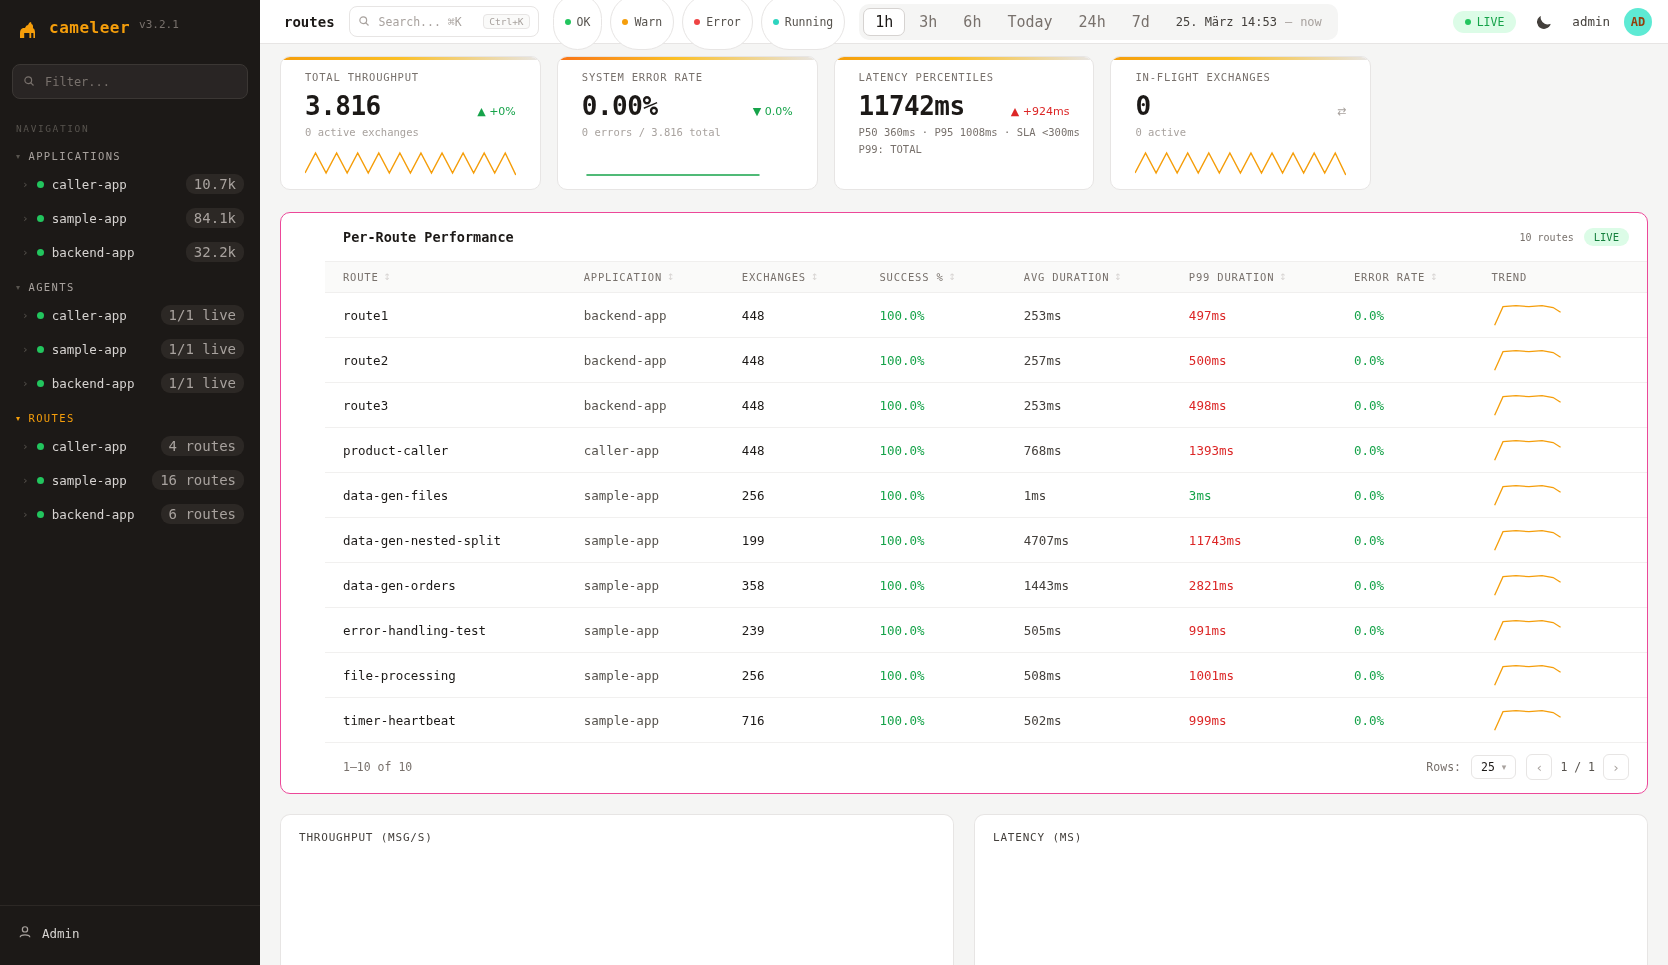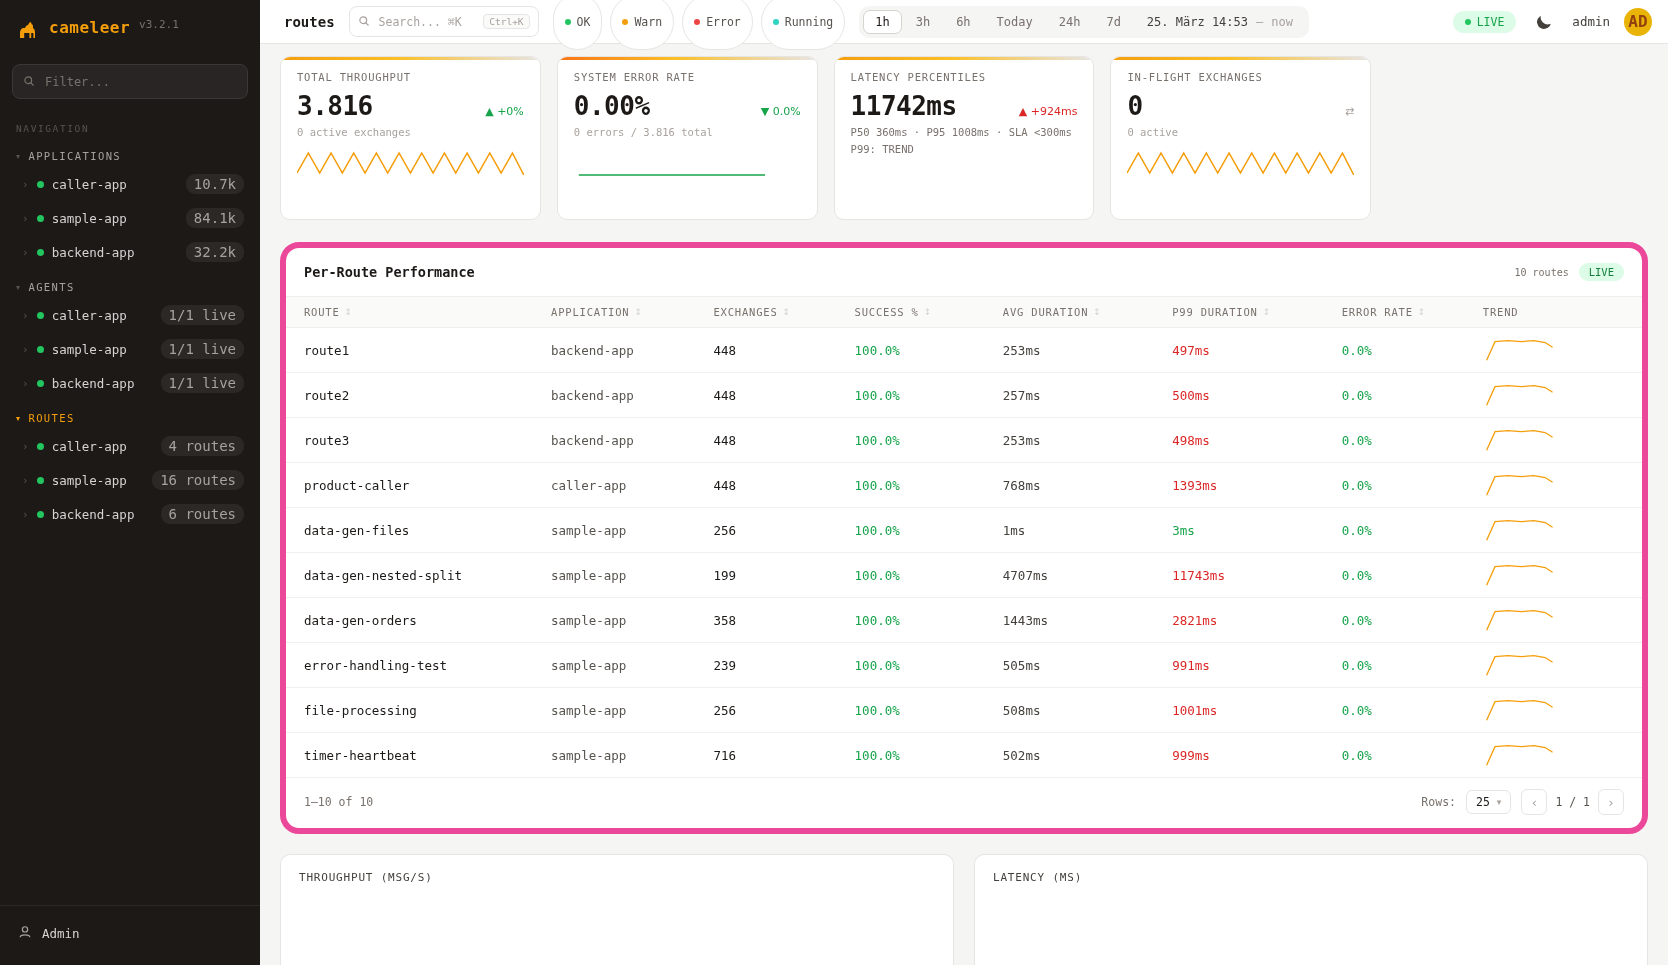--- a/index.html
+++ b/index.html
@@ -36,54 +36,54 @@
   .topbar { height:44px; min-height:44px; background:#ffffff; border-bottom:1px solid #e7e5e4; display:flex; align-items:center; gap:14px; padding:0 16px 0 24px; }
   .page-title { font-weight:bold; font-size:14px; color:#1c1917; }
   .searchbox { width:190px; border:1px solid #e7e5e4; border-radius:8px; padding:5px 8px; display:flex; align-items:center; gap:7px; background:#fff; }
   .searchbox input { border:none; outline:none; width:100%; font-family:inherit; font-size:11.5px; color:#44403c; }
   .searchbox input::placeholder { color:#a8a29e; }
   .kbd { border:1px solid #e7e5e4; background:#fafaf9; border-radius:4px; padding:1px 5px; font-size:9.5px; color:#a8a29e; white-space:nowrap; }
   .chips { display:flex; gap:8px; }
   .chip { display:flex; align-items:center; gap:6px; border:1px solid #e7e5e4; border-radius:999px; padding:20px 11px; font-size:11.5px; color:#57534e; background:#fff; cursor:pointer; }
   .chip .dot { width:6px; height:6px; }
   .timegroup { background:#f5f5f4; border-radius:10px; padding:4px; display:flex; align-items:center; gap:2px; }
-  .time-btn { padding:4px 11px; font-size:12px; color:#78716c; border-radius:7px; border:1px solid transparent; background:transparent; font-family:inherit; cursor:pointer; }
+  .time-btn { padding:4px 11px; font-size:15px; color:#78716c; border-radius:7px; border:1px solid transparent; background:transparent; font-family:inherit; cursor:pointer; }
   .time-btn.active { background:#fff; color:#1c1917; border-color:#d6d3d1; }
   .daterange { padding:0 12px; font-size:12px; color:#44403c; display:flex; gap:8px; align-items:center; white-space:nowrap; }
   .daterange .muted { color:#a8a29e; }
   .topbar-right { margin-left:auto; display:flex; align-items:center; gap:14px; }
   .live-badge { display:flex; align-items:center; gap:6px; background:#dcfce7; color:#16a34a; border-radius:999px; padding:4px 12px; font-size:11.5px; cursor:pointer; }
   .live-badge .dot { width:6px; height:6px; background:#22c55e; }
   .moon-btn { width:28px; height:28px; border:none; background:transparent; cursor:pointer; position:relative; }
   .moon { display:block; width:14px; height:14px; border-radius:50%; box-shadow: inset 5px -3px 0 0 #44403c; margin:0 auto; transform:rotate(-20deg); }
   .admin-label { font-size:12.5px; color:#44403c; }
-  .avatar { width:28px; height:28px; border-radius:50%; background:#eab308; color:#92400e; font-size:16px; font-weight:bold; display:flex; align-items:center; justify-content:center; cursor:pointer; }
+  .avatar { width:28px; height:28px; border-radius:50%; background:#5eead4; color:#92400e; font-size:12px; font-weight:bold; display:flex; align-items:center; justify-content:center; cursor:pointer; }
   
   .content { flex:1; overflow:hidden; padding:12px 20px 0; display:flex; flex-direction:column; }
   .refresh-row { display:flex; justify-content:flex-end; align-items:center; gap:7px; padding:2px 4px 12px; font-size:11.5px; color:#78716c; }
   .refresh-row .dot { width:7px; height:7px; background:#22c55e; }
   .cards { display:grid; grid-template-columns:repeat(5,1fr); gap:16px; }
-  .card { background:#fff; border:1px solid #e7e5e4; border-radius:10px; padding:14px 16px 10px; position:relative; overflow:hidden; height:164px; }
+  .card { background:#fff; border:1px solid #e7e5e4; border-radius:10px; padding:14px 24px 10px; position:relative; overflow:hidden; height:134px; }
   .card-accent { position:absolute; top:0; left:0; right:0; height:3px; }
   .acc-orange { background:linear-gradient(90deg,#f59e0b,#fbbf24 45%,#e7e5e4); }
   .acc-warm { background:linear-gradient(90deg,#f97316,#fbbf24 45%,#e7e5e4); }
   .acc-teal { background:linear-gradient(90deg,#38bdf8,#2dd4bf 50%,#e7e5e4); }
   .card-title { font-size:10.5px; letter-spacing:0.8px; color:#78716c; }
   .vrow { display:flex; justify-content:space-between; align-items:baseline; margin-top:8px; }
   .card-value { font-size:26px; font-weight:bold; color:#1c1917; letter-spacing:-0.5px; }
   .delta { font-size:11px; font-family:"DejaVu Sans","DejaVu Sans Mono",sans-serif; }
   .delta[data-status="good"] { color:#16a34a; }
   .delta[data-status="bad"] { color:#dc2626; }
   .delta[data-status="neutral"] { color:#a8a29e; }
   .card-sub { font-size:10.5px; color:#a8a29e; margin-top:5px; white-space:nowrap; }
   .card-sub.dark { color:#78716c; }
   .spark { margin-top:8px; height:34px; }
   .spark svg { display:block; width:100%; height:34px; }
   
-  .panel { background:#fff; border:6px solid #ec4899; border-radius:19px; margin-top:22px; }
+  .panel { background:#fff; border:1px solid #ec4899; border-radius:10px; margin-top:22px;padding-left:44px; }
   .panel-header { display:flex; align-items:center; padding:15px 18px; }
   .panel-title { font-size:13.5px; font-weight:bold; color:#1c1917; }
   .panel-header-right { margin-left:auto; display:flex; align-items:center; gap:10px; }
   .routes-count { font-size:10px; color:#78716c; }
   .mini-live { background:#dcfce7; color:#15803d; border-radius:999px; padding:3px 10px; font-size:10.5px; }
   .tgrid { display:grid; grid-template-columns:1.75fr 1.15fr 1fr 1.05fr 1.2fr 1.2fr 1fr 1fr; padding:0 18px; align-items:center; }
   .thead { background:#fafaf9; border-top:1px solid #f0efee; border-bottom:1px solid #f0efee; }
   .th { font-size:10.5px; letter-spacing:0.8px; color:#78716c; padding:9px 0; display:flex; align-items:center; gap:5px; cursor:pointer; }
   .sort-glyph { font-family:"DejaVu Sans",sans-serif; font-size:9px; color:#d6d3d1; }
   .trow { height:45px; border-bottom:1px solid #f1f0ef; cursor:pointer; }
@@ -313,21 +313,21 @@
       </div>
 
       <div class="card">
         <div class="card-accent acc-orange"></div>
         <div class="card-title">LATENCY PERCENTILES</div>
         <div class="vrow">
           <span class="card-value">11742ms</span>
           <span class="delta" data-status="bad">▲ +924ms</span>
         </div>
         <div class="card-sub dark">P50 360ms · P95 1008ms · SLA &lt;300ms</div>
-        <div class="card-sub dark">P99: TREND</div>
+        <div class="card-sub dark">P99: TOTAL</div>
       </div>
 
 
       <div class="card">
         <div class="card-accent acc-orange"></div>
         <div class="card-title">IN-FLIGHT EXCHANGES</div>
         <div class="vrow">
           <span class="card-value">0</span>
           <span class="delta" data-status="neutral">⇄</span>
         </div>

